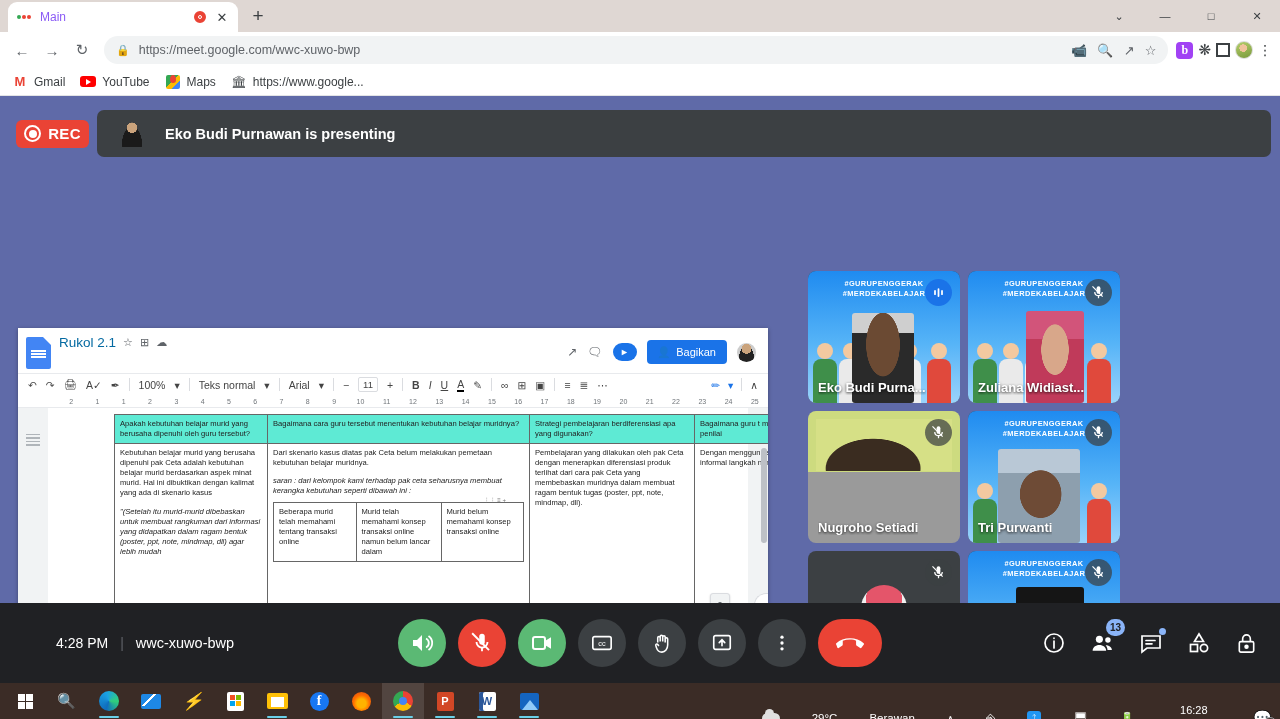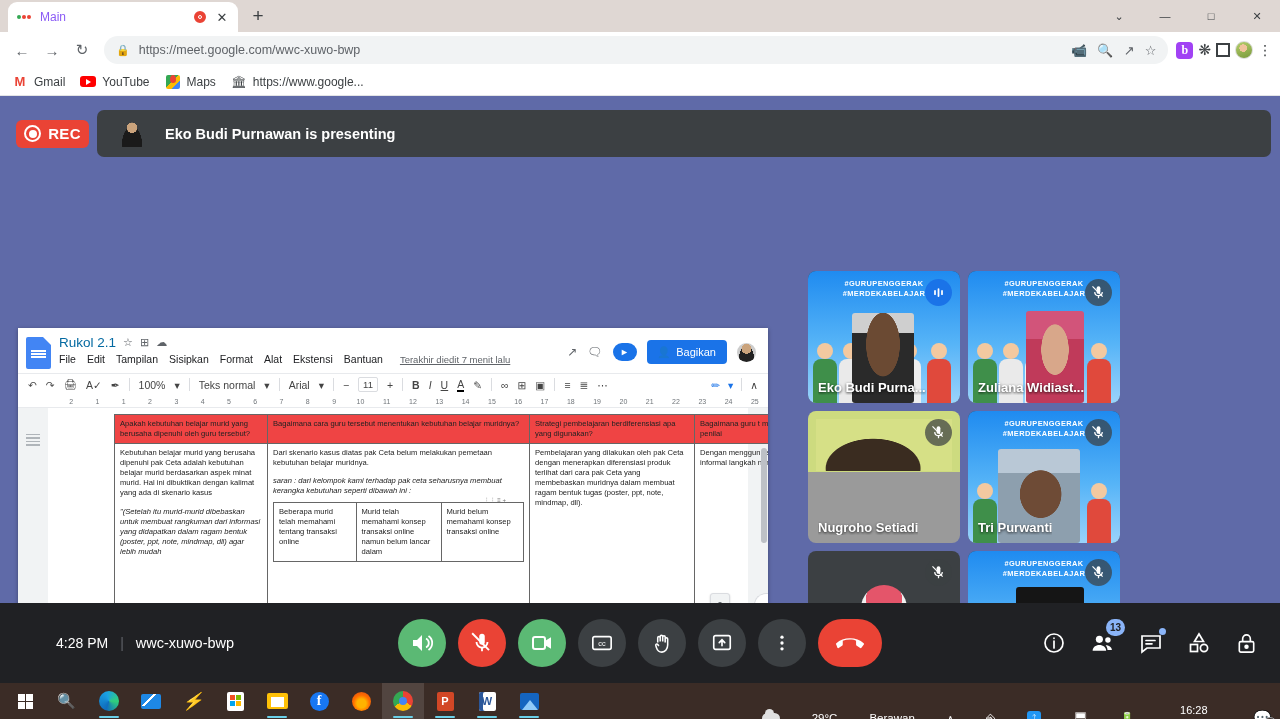--- a/index.html
+++ b/index.html
@@ -125,21 +125,21 @@
   .ruler-mark { width:26.5px; text-align:center; }
 
   .doc-canvas { position:relative; background:#f1f3f4; height:213px; overflow:hidden; }
   .doc-page { position:absolute; left:30px; top:0; width:700px; height:213px; background:#fff; }
   .doc-outline-ico { position:absolute; left:8px; top:26px; width:14px; height:13px;
      background: repeating-linear-gradient(#9aa0a6 0 1.3px, transparent 1.3px 3.4px); opacity:.75;}
 
   table.dtable { border-collapse:collapse; position:absolute; left:66px; top:6px; width:700px; table-layout:fixed;}
   table.dtable td { border:1px solid #666; vertical-align:top; padding:4px 5px;
                     font-size:7.6px; line-height:1.32; color:#222; }
-  table.dtable tr.hdr td { background:#ef4444; font-size:7.6px; }
+  table.dtable tr.hdr td { background:#5eead4; font-size:7.6px; }
   .it { font-style:italic; }
   .inner-tbl { border-collapse:collapse; width:100%; margin-top:6px; }
   .inner-tbl td { border:1px solid #333; padding:4px 4px; font-size:7.6px; }
   .inner-handle { position:absolute; font-size:6px; color:#777; }
 
   .doc-fab { position:absolute; right:38px; bottom:8px; width:20px; height:20px; background:#f1f3f4;
              border:1px solid #dadce0; border-radius:3px; display:flex; align-items:center;
              justify-content:center; color:#5f6368; font-size:10px; box-shadow:0 1px 2px rgba(0,0,0,.2);}
   .doc-side-tab { position:absolute; right:0; bottom:2px; width:14px; height:26px; background:#fff;
                   border:1px solid #dadce0; border-right:none; border-radius:12px 0 0 12px;
@@ -333,31 +333,20 @@
 
     <div class="doc-window">
       <div class="doc-head">
         <div class="doc-logo"></div>
         <div class="doc-titlewrap">
           <div class="doc-titlerow">
             <span class="doc-title">Rukol 2.1</span>
             <span class="doc-ticon">☆</span>
             <span class="doc-ticon">⊞</span>
             <span class="doc-ticon">☁</span>
-          </div>
-          <div class="doc-menus">
-            <span>File</span>
-            <span>Edit</span>
-            <span>Tampilan</span>
-            <span>Sisipkan</span>
-            <span>Format</span>
-            <span>Alat</span>
-            <span>Ekstensi</span>
-            <span>Bantuan</span>
-            <span class="doc-lastedit">Terakhir diedit 7 menit lalu</span>
           </div>
         </div>
         <div class="doc-headright">
           <span class="hr-ico">↗</span>
           <span class="hr-ico">🗨</span>
           <span class="meet-chip">►</span>
           <span class="share-btn">
             <span>👤</span>
             <span>Bagikan</span>
           </span>

